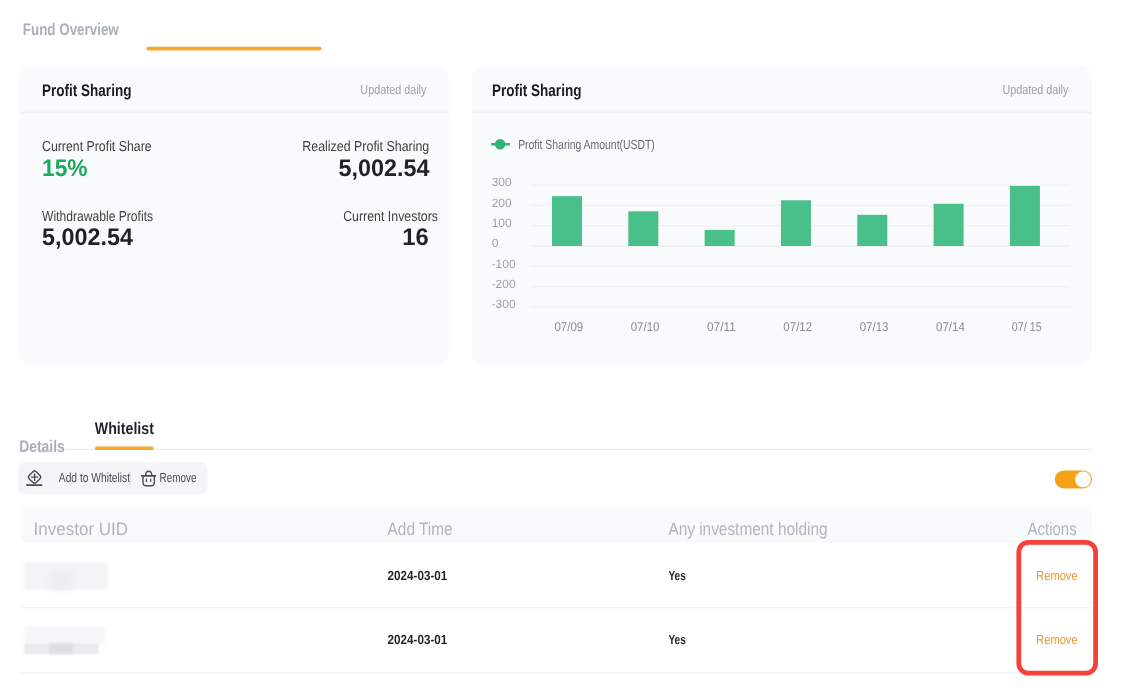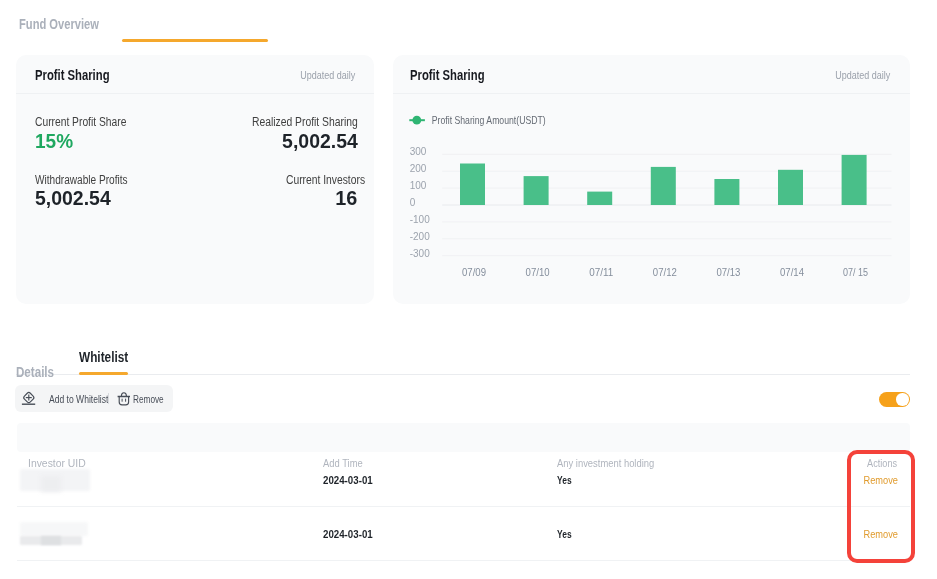--- a/index.html
+++ b/index.html
@@ -6,21 +6,21 @@
   body{width:937px;height:579px;overflow:hidden;font-family:"Liberation Sans",sans-serif;}
   .abs{position:absolute;}
   #page{position:relative;width:937px;height:579px;}
   .card{background:#f9fafb;border-radius:10px;}
   .sx{display:inline-block;transform-origin:0 50%;white-space:pre;}
   .sxr{display:inline-block;transform-origin:100% 50%;white-space:pre;}
   .tab{font-size:14px;font-weight:bold;color:#aab0ba;}
   .tab.on{color:#1e2329;}
   .lbl{font-size:12px;color:#404040;}
   .val{font-size:20px;font-weight:bold;color:#1e2329;text-align:center;}
-  .hl{font-size:11px;color:#b0b5be;margin-top:24px;}
+  .hl{font-size:15px;color:#b0b5be;}
 </style>
 </head>
 <body>
 <div id="page">
 
   <div class="abs tab" style="left:19px;top:15.5px;"><span class="sx" style="transform:scaleX(0.797);">Fund Overview</span></div>
   <div class="abs" style="left:122px;top:39px;width:146px;height:3px;background:#f5a82d;border-radius:2px;"></div>
 
   <div class="abs card" style="left:16px;top:55px;width:357.5px;height:248.5px;">
     <div class="abs" style="left:0;top:0;right:0;height:38px;border-bottom:1px solid #eff1f3;"></div>

